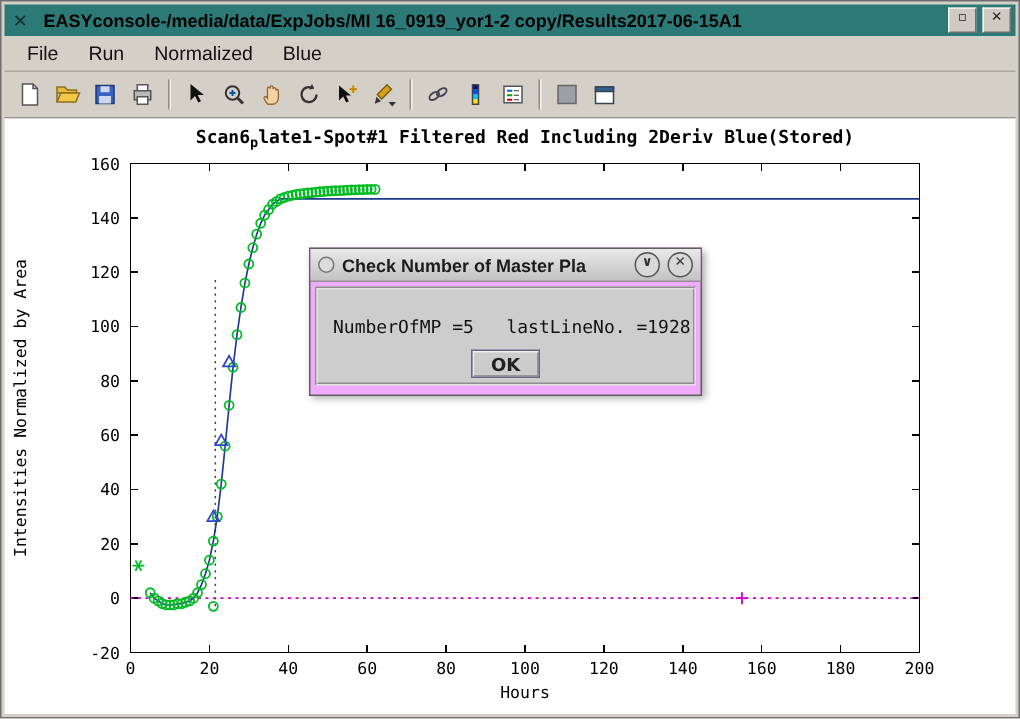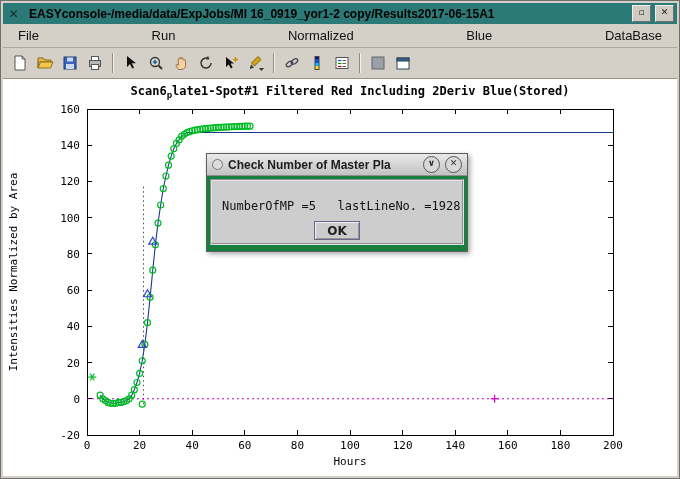--- a/index.html
+++ b/index.html
@@ -4,35 +4,35 @@
 <style>
   html,body{margin:0;padding:0;}
   body{width:680px;height:479px;overflow:hidden;background:#d4d0c8;font-family:"Liberation Sans",sans-serif;}
   .window{width:680px;height:479px;box-sizing:border-box;border:1px solid #6f6f6f;padding:2px;display:flex;flex-direction:column;background:#d4d0c8;}
   
   .titlebar{height:21px;flex:0 0 21px;background:#2b7a77;display:flex;align-items:center;padding:0 3px;gap:4px;}
   .tb-menu-glyph{width:15px;text-align:center;font:bold 12px "DejaVu Sans",sans-serif;color:#10302e;cursor:default;}
   .tb-title{flex:1;font:bold 12px "Liberation Sans",sans-serif;color:#000000;padding-left:4px;white-space:nowrap;overflow:hidden;}
   .tb-winbtn{width:17px;height:15px;background:#cfcbc3;border:1px solid;border-color:#f2f0ec #6f6f6f #6f6f6f #f2f0ec;font:bold 9px/13px "DejaVu Sans",sans-serif;text-align:center;color:#222;cursor:default;}
   
-  .menubar{height:23px;flex:0 0 23px;display:flex;align-items:center;padding:0 6px;gap:2px;background:#d4d0c8;border-bottom:1px solid #aaa69e;justify-content:space-between;}
+  .menubar{height:23px;flex:0 0 23px;display:flex;align-items:center;padding:0 6px;gap:2px;background:#d4d0c8;border-bottom:1px solid #aaa69e;}
   .menu-item{font:13px "Liberation Sans",sans-serif;color:#111;padding:2px 9px;cursor:default;}
   
   .toolbar{height:30px;flex:0 0 30px;display:flex;align-items:center;padding:0 5px;gap:1px;background:#d4d0c8;border-bottom:1px solid #979389;}
   .tb-btn{width:24px;height:24px;display:flex;align-items:center;justify-content:center;background:transparent;border:1px solid transparent;padding:0;cursor:default;}
   .tb-btn svg{display:block;}
   .tb-sep{width:0;height:20px;border-left:1px solid #918d84;border-right:1px solid #f4f2ee;margin:0 4px;}
   
   .plot-area{flex:1;background:#ffffff;position:relative;overflow:hidden;}
   #chart{position:absolute;left:0;top:0;}
   .tick{font:11px "DejaVu Sans Mono",monospace;fill:#000;}
   .ctitle{font:bold 12px "DejaVu Sans Mono",monospace;fill:#000;}
   .alabel{font:11px "DejaVu Sans Mono",monospace;fill:#000;}
   
-  .dialog{position:absolute;left:203px;top:74px;width:260px;height:97px;background:#15803d;border:1px solid #5f5f5f;box-shadow:2px 2px 5px rgba(0,0,0,0.35);z-index:5;}
+  .dialog{position:absolute;left:203px;top:86px;width:260px;height:97px;background:#f0abfc;border:1px solid #5f5f5f;box-shadow:2px 2px 5px rgba(0,0,0,0.35);z-index:5;}
   .dlg-titlebar{height:21px;background:linear-gradient(#e9e9e9,#c2c2c2);border-bottom:1px solid #8f8f8f;display:flex;align-items:center;padding:0 5px;gap:5px;}
   .dlg-icon{width:9px;height:9px;border:1px solid #777;border-radius:50%;background:#dcdcdc;flex:0 0 9px;}
   .dlg-title{flex:1;font:bold 12px "Liberation Sans",sans-serif;color:#1c1c1c;white-space:nowrap;overflow:hidden;}
   .dlg-round{width:15px;height:15px;flex:0 0 15px;border:1px solid #555;border-radius:50%;background:#d8d8d8;font:bold 9px/13px "DejaVu Sans",sans-serif;text-align:center;color:#333;cursor:default;}
   .dlg-body{margin:3px;height:66px;border:2px groove #e2e2e2;background:#cdcdcd;box-sizing:border-box;}
   .dlg-msg{font:12px "DejaVu Sans Mono",monospace;white-space:pre;padding:18px 0 0 10px;color:#111;}
   .dlg-ok{display:block;margin:8px auto 12px;min-width:46px;height:19px;background:#cccccc;border:1px solid #6e6486;box-shadow:inset 1px 1px 0 #efefef, inset -1px -1px 0 #969696;font:bold 12px "DejaVu Sans",sans-serif;color:#222;cursor:default;}
 </style>
 </head>
 <body>
@@ -44,21 +44,20 @@
     <span class="tb-title">EASYconsole-/media/data/ExpJobs/MI 16_0919_yor1-2 copy/Results2017-06-15A1</span>
     <span class="tb-winbtn">▫</span>
     <span class="tb-winbtn">✕</span>
   </div>
 
   <div class="menubar">
     <span class="menu-item">File</span>
     <span class="menu-item">Run</span>
     <span class="menu-item">Normalized</span>
     <span class="menu-item">Blue</span>
-    <span class="menu-item">DataBase</span>
   </div>
 
   <div class="toolbar">
     <button class="tb-btn" title="New File">
       <svg width="18" height="18" viewBox="0 0 18 18">
         <path d="M4 2h7l3 3v11H4z" fill="#ffffff" stroke="#555" stroke-width="1"></path>
         <path d="M11 2v3h3" fill="none" stroke="#555" stroke-width="1"></path>
       </svg>
     </button>
     <button class="tb-btn" title="Open File">

